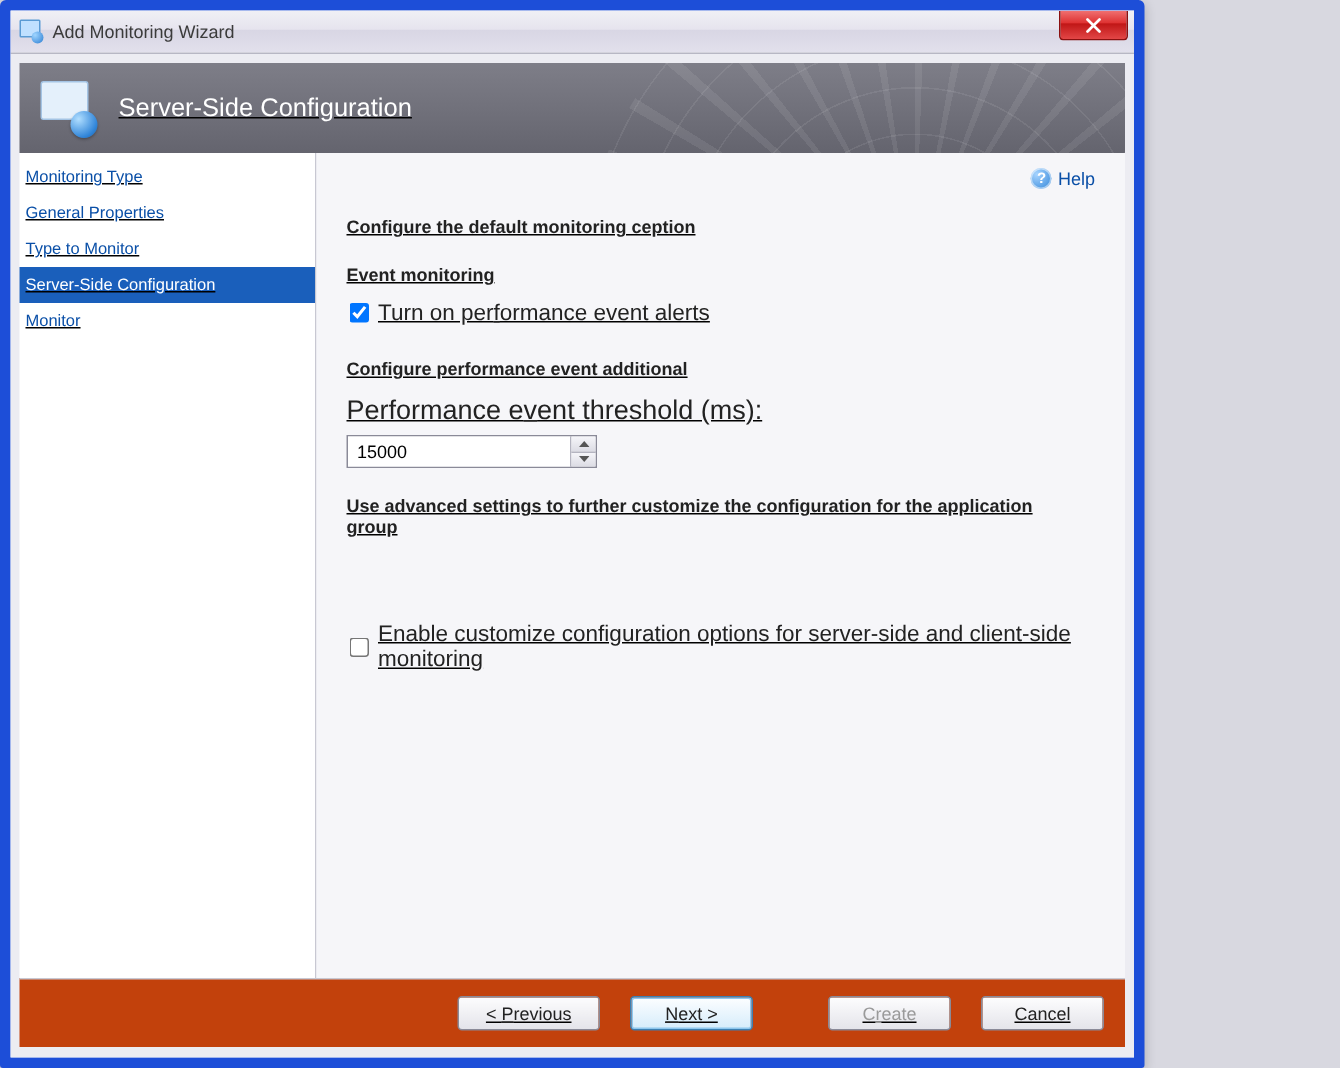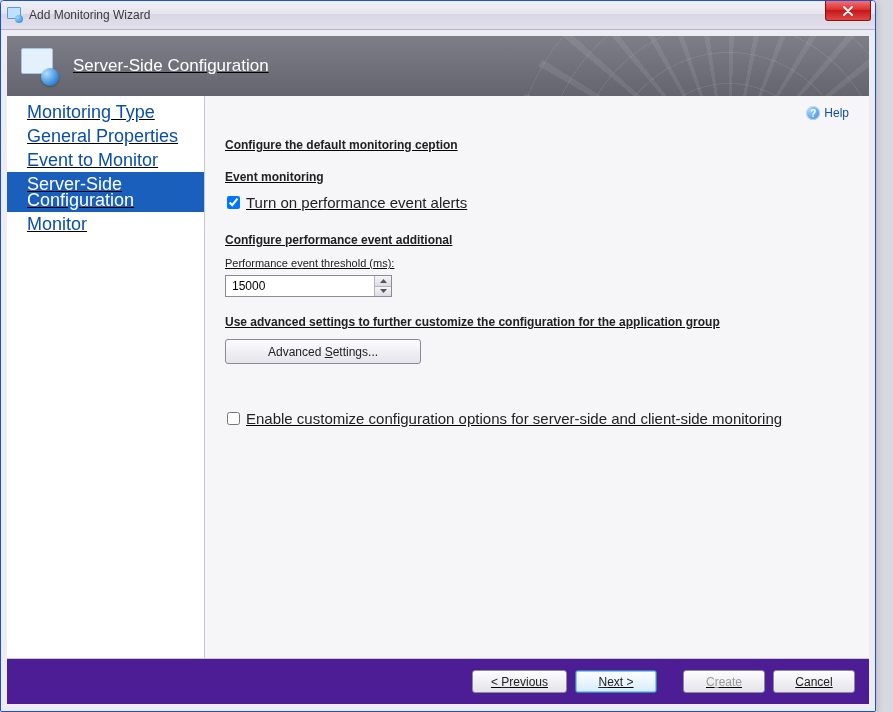--- a/index.html
+++ b/index.html
@@ -4,25 +4,25 @@
 <style>
   html, body {
     margin: 0;
     padding: 0;
     font-family: "Segoe UI", Tahoma, sans-serif;
     font-size: 12px;
     background: #d8d8e0;
     height: 100%;
   }
   .window {
-    width: 876px;
+    width: 763px;
     height: 712px;
     box-sizing: border-box;
     background: #fff;
-    border: 1px solid #1d4ed8;
+    border: 7px solid #1d4ed8;
     border-radius: 4px 4px 2px 2px;
     box-shadow: 0 2px 8px rgba(0,0,0,0.2);
     display: flex;
     flex-direction: column;
     position: relative;
     overflow: hidden;
   }
   
   .titlebar {
     height: 28px;
@@ -150,24 +150,24 @@
 
   
   .sidebar {
     width: 198px;
     border-right: 1px solid #c8c8d2;
     box-sizing: border-box;
     flex-shrink: 0;
     padding-top: 4px;
   }
   .nav-item {
-    padding: 4px 8px 4px 20px;
+    padding: 4px 8px 4px 4px;
     color: #0a4fa7;
     cursor: pointer;
-    font-size: 18px;
+    font-size: 11px;
     line-height: 16px;
   }
   .nav-item.selected {
     background: #1a5fbb;
     color: #fff;
   }
 
   
   .main {
     flex: 1;
@@ -231,21 +231,21 @@
     margin: 0;
   }
   .check-row label {
     font-size: 15px;
     color: #222;
     cursor: pointer;
   }
   .u { text-decoration: underline; }
 
   .field-label {
-    font-size: 11px;
+    font-size: 18px;
     color: #222;
     margin-bottom: 6px;
   }
 
   .spinner {
     display: inline-flex;
     border: 1px solid #8a8a98;
     background: #fff;
     height: 22px;
     box-sizing: border-box;
@@ -310,23 +310,23 @@
   .spacer-lg { height: 46px; }
 
   
   .footer {
     height: 46px;
     border-top: 1px solid #c8c8d2;
     flex-shrink: 0;
     display: flex;
     align-items: center;
     justify-content: flex-end;
-    gap: 8px;
+    gap: 20px;
     padding-right: 14px;
-    background: #4c1d95;
+    background: #c2410c;
     box-sizing: border-box;
   }
   .footer .gap { width: 10px; }
 
 </style>
 </head>
 <body>
 
 <div class="window">
 
@@ -351,21 +351,21 @@
         <div class="ic-ball"></div>
       </div>
       <div class="banner-title">Server-Side Configuration</div>
     </div>
 
     <div class="body">
 
       <div class="sidebar">
         <div class="nav-item">Monitoring Type</div>
         <div class="nav-item">General Properties</div>
-        <div class="nav-item">Event to Monitor</div>
+        <div class="nav-item">Type to Monitor</div>
         <div class="nav-item selected">Server-Side Configuration</div>
         <div class="nav-item">Monitor</div>
       </div>
 
       <div class="main">
 
         <div class="help-link">
           <span class="help-icon">?</span>
           <span>Help</span>
         </div>
@@ -395,21 +395,20 @@
             <button>
               <svg width="7" height="4" viewBox="0 0 7 4">
                   <path d="M0 0 L3.5 4 L7 0 Z" fill="#555"></path>
                 </svg>
             </button>
           </div>
         </div>
 
         <div class="subheading" style="">Use advanced settings to further customize the configuration for the application group</div>
 
-        <button class="btn btn-wide">Advanced <span class="u">S</span>ettings...</button>
 
         <div class="spacer-lg"></div>
 
         <div class="check-row">
           <input type="checkbox" id="cb-add" style="">
           <label for="cb-add">Enable customize configuration options for server-side and client-side monitoring</label>
         </div>
 
       </div>
 

